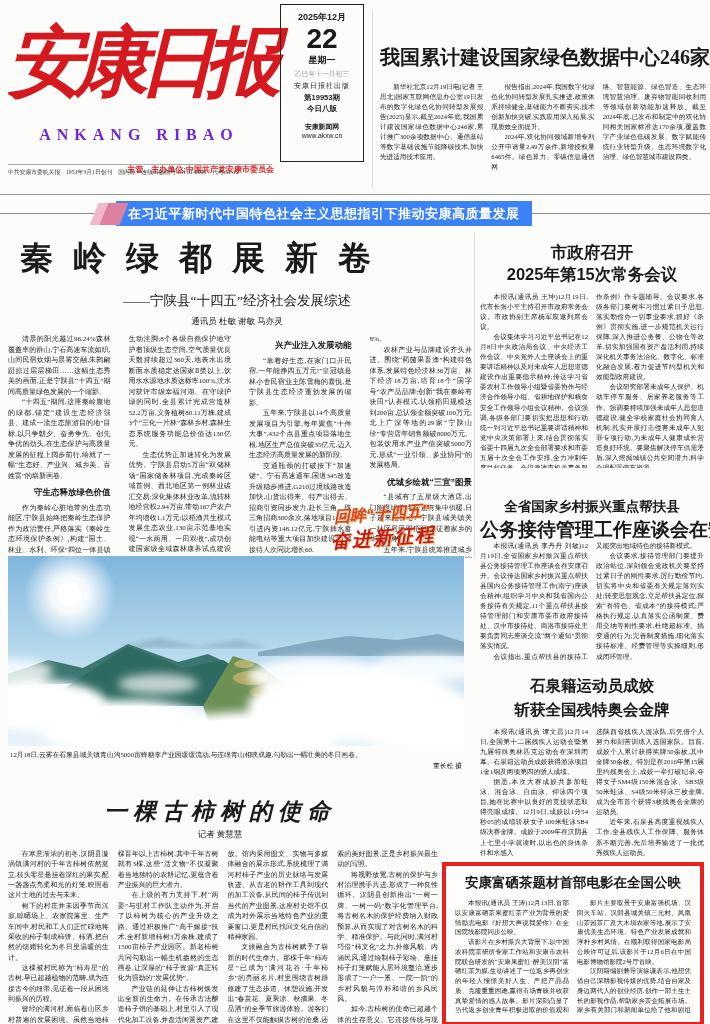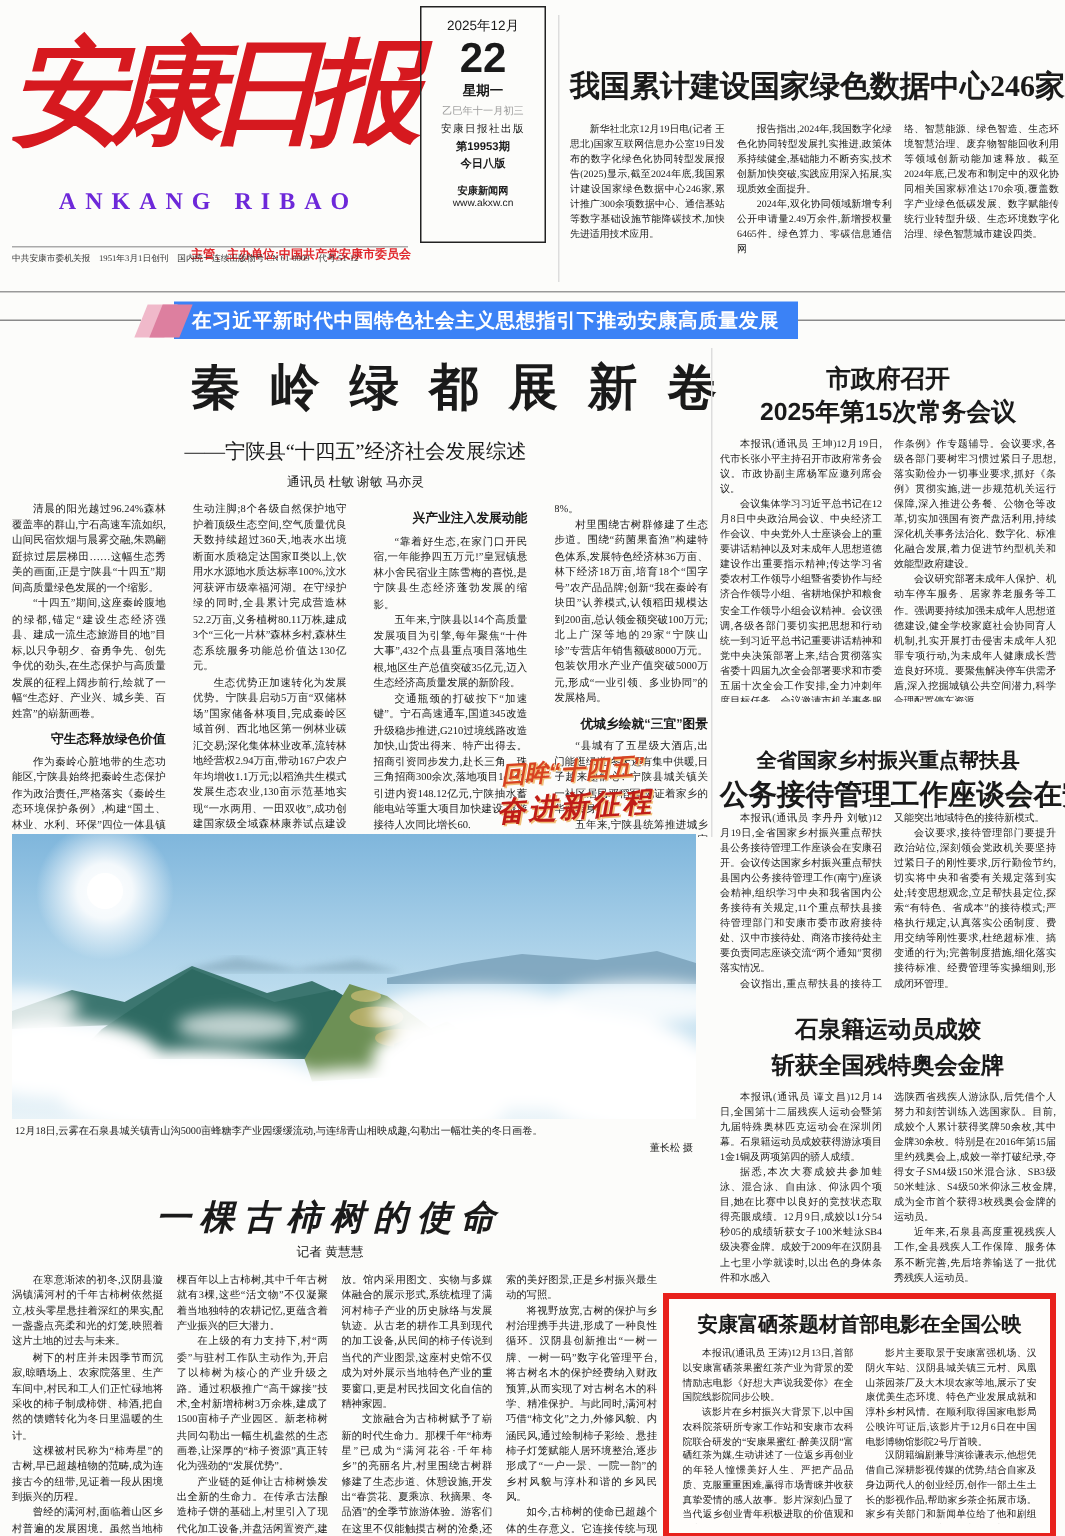--- a/index.html
+++ b/index.html
@@ -14,21 +14,21 @@
   .mast-latin{position:absolute;left:4px;top:126px;width:270px;text-align:center;
     font-size:16px;font-weight:bold;letter-spacing:6px;color:#6d28d9;}
   .mast-org{position:absolute;left:4px;top:164px;width:270px;text-align:right;
     font-size:8px;font-weight:bold;color:#e0262b;}
   .mast-info{position:absolute;left:8px;top:164px;width:264px;font-size:5.8px;color:#333;
     border-top:1px solid #aaa;padding-top:3px;white-space:nowrap;}
 
   
   .date-box{position:absolute;left:280px;top:4px;width:84px;height:158px;border:1.5px solid #222;
     box-sizing:border-box;text-align:center;padding-top:6px;}
-  .db-ym{font-size:9px;font-weight:normal;}
+  .db-ym{font-size:9px;font-weight:bold;}
   .db-day{font-size:28px;font-weight:bold;line-height:30px;}
   .db-week{font-size:9px;font-weight:bold;margin-bottom:2px;}
   .db-lunar{font-size:6.8px;color:#9a9a9a;margin-bottom:2px;}
   .db-pub{font-size:7px;margin-bottom:2px;letter-spacing:1px;}
   .db-issue{font-size:7.5px;font-weight:bold;margin-bottom:1px;}
   .db-pages{font-size:7.5px;font-weight:bold;margin-bottom:8px;}
   .db-site{font-size:6.8px;font-weight:bold;}
   .db-url{font-size:6.8px;}
   .head-vrule{position:absolute;left:372px;top:10px;height:178px;width:0;border-left:1px solid #ddd;}
 
@@ -46,22 +46,22 @@
   .bl{height:1px;background:#8a8a8a;}
   .bl-left{flex:0 0 94px;}
   .bl-right{flex:1;}
   .acc{height:22px;width:20px;margin-right:-10px;}
   .acc1{background:#f0b9ca;transform:skewX(-22deg);}
   .acc2{background:#dd7f9f;transform:skewX(-22deg);margin-right:-8px;}
   .banner-bar{background:#3b82f6;color:#fff;height:25px;line-height:25px;padding:0 12px;
     font-size:13px;font-weight:bold;letter-spacing:0.5px;white-space:nowrap;}
 
   
-  .lead-headline{position:absolute;left:0;top:236px;width:474px;text-align:right;
-    font-size:33px;font-weight:900;letter-spacing:20px;text-indent:20px;white-space:nowrap;padding-left:24px;}
+  .lead-headline{position:absolute;left:0;top:236px;width:474px;text-align:left;
+    font-size:33px;font-weight:900;letter-spacing:20px;text-indent:20px;white-space:nowrap;}
   .lead-sub{position:absolute;left:0;top:292px;width:474px;text-align:center;font-size:13.5px;}
   .lead-byline{position:absolute;left:0;top:316px;width:474px;text-align:center;font-size:8.5px;}
   .lead-cols{position:absolute;left:8px;top:334px;width:464px;height:224px;display:flex;gap:18px;}
   .lead-cols .col{font-size:7px;line-height:1.5;}
   .body p{margin:0;text-indent:2em;}
   .body p.noindent{text-indent:0;}
   .body .subhead{font-family:"Liberation Sans",sans-serif;font-weight:bold;text-align:right;
     font-size:8.5px;margin:5px 0 4px;}
   .badge{position:absolute;left:298px;top:504px;width:170px;height:54px;text-align:center;
     transform:rotate(-4deg);font-style:italic;font-weight:900;
@@ -166,21 +166,21 @@
         <p>生态优势正加速转化为发展优势。宁陕县启动5万亩“双储林场”国家储备林项目,完成秦岭区域首例、西北地区第一例林业碳汇交易;深化集体林业改革,流转林地经营权2.94万亩,带动167户农户年均增收1.1万元;以稻渔共生模式发展生态农业,130亩示范基地实现“一水两用、一田双收”,成功创建国家级全域森林康养试点建设县。</p>
       </div>
     <div class="col">
         <div class="subhead">兴产业注入发展动能</div>
         <p>“靠着好生态,在家门口开民宿,一年能挣四五万元!”皇冠镇悬林小舍民宿业主陈雪梅的喜悦,是宁陕县生态经济蓬勃发展的缩影。</p>
         <p>五年来,宁陕县以14个高质量发展项目为引擎,每年聚焦“十件大事”,432个点县重点项目落地生根,地区生产总值突破35亿元,迈入生态经济高质量发展的新阶段。</p>
         <p>交通瓶颈的打破按下“加速键”。宁石高速通车,国道345改造升级稳步推进,G210过境线路改造加快,山货出得来、特产出得去。招商引资同步发力,赴长三角、珠三角招商300余次,落地项目141个,引进内资148.12亿元,宁陕抽水蓄能电站等重大项目加快建设,旅游接待人次同比增长60.</p>
       </div>
     <div class="col">
         <p class="noindent">8%。</p>
-        <p>村里围绕古树群修建了生态步道。围绕“药菌果畜渔”构建特色体系,发展特色经济林36万亩、林下经济18万亩,培育18个“国字号”农产品品牌;创新“我在秦岭有块田”认养模式,认领稻田规模达到200亩,总认领金额突破100万元;北上广深等地的29家“宁陕山珍”专营店年销售额破8000万元。包装饮用水产业产值突破5000万元,形成“一业引领、多业协同”的发展格局。</p>
+        <p>农林产业与品牌建设齐头并进。围绕“药菌果畜渔”构建特色体系,发展特色经济林36万亩、林下经济18万亩,培育18个“国字号”农产品品牌;创新“我在秦岭有块田”认养模式,认领稻田规模达到200亩,总认领金额突破100万元;北上广深等地的29家“宁陕山珍”专营店年销售额破8000万元。包装饮用水产业产值突破5000万元,形成“一业引领、多业协同”的发展格局。</p>
         <div class="subhead">优城乡绘就“三宜”图景</div>
         <p>“县城有了五星级大酒店,出门能逛绿道,冬天还有集中供暖,日子越来越舒心!”宁陕县城关镇关一社区居民邓稻军,见证着家乡的华丽转身。</p>
         <p>五年来,宁陕县统筹推进城乡发展,精雕细琢“宜居、宜业、宜游”县城,让城乡既有“颜值”更有“质感”。</p>
       </div>
   </div>
   <div class="badge">
     <div class="b1">回眸“十四五”</div>
     <div class="b2">奋进新征程</div>
   </div>
 

